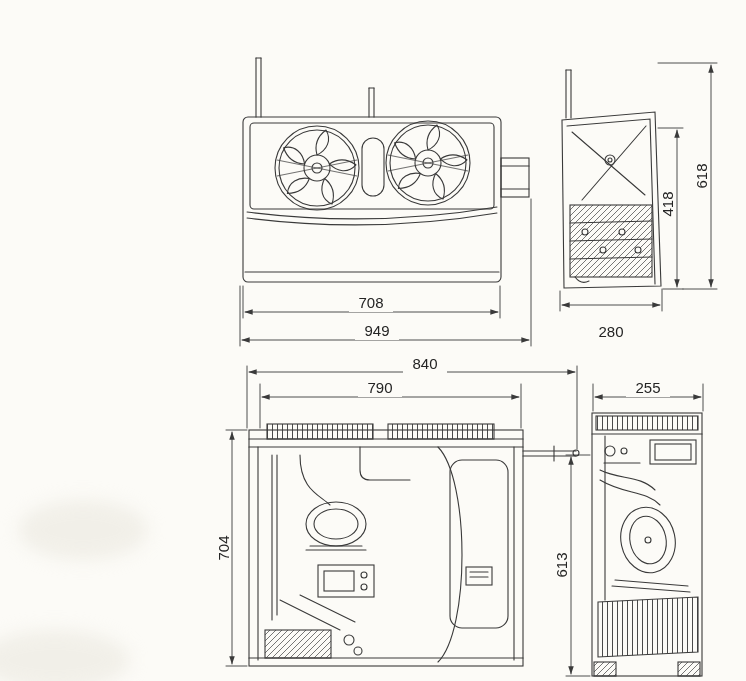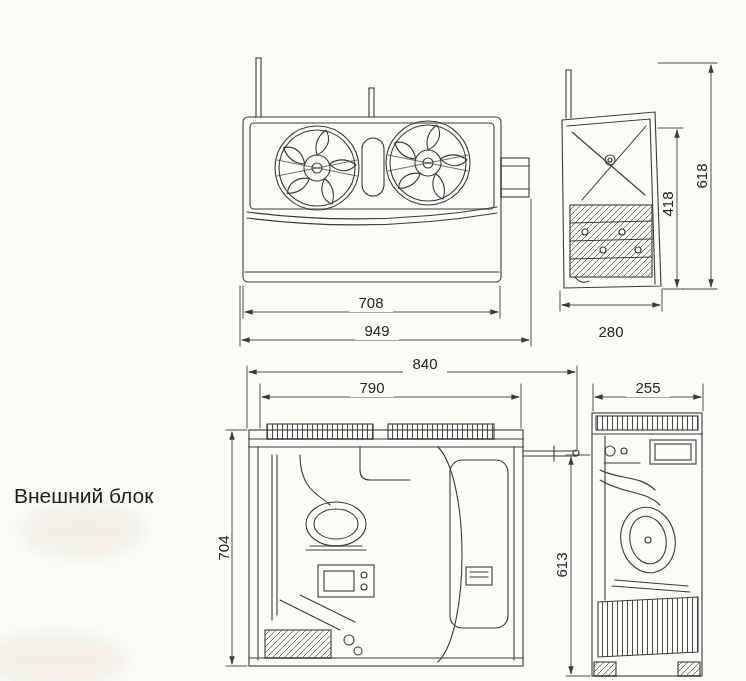--- a/index.html
+++ b/index.html
@@ -27,21 +27,20 @@
   .dims line { stroke:#3a3a3a; stroke-width:0.9; }
 </style>
 </head>
 <body>
 
 <div class="canvas">
 
   <div class="smudge" style="left:18px;top:500px;width:130px;height:60px;"></div>
   <div class="smudge" style="left:-20px;top:630px;width:150px;height:60px;"></div>
 
-  <div class="unit-label" style="left:14px;top:484px;">Внешний блок</div>
 
   <svg class="drawing" width="746" height="681" viewBox="0 0 746 681">
     <defs>
       <marker id="arr" viewBox="0 0 10 10" refX="9.5" refY="5" markerWidth="9" markerHeight="9" orient="auto-start-reverse">
         <path d="M0,1.6 L10,5 L0,8.4 Z" fill="#3a3a3a"></path>
       </marker>
       <pattern id="hatchV" width="5" height="8" patternUnits="userSpaceOnUse">
         <line x1="2.5" y1="0" x2="2.5" y2="8" stroke="#4a4a4a" stroke-width="1"></line>
       </pattern>
       <pattern id="hatchD" width="6" height="6" patternUnits="userSpaceOnUse">
@@ -226,18 +225,18 @@
     </g>
   </svg>
 
   <div class="dim h" style="left:349px;top:294px;">708</div>
   <div class="dim h" style="left:355px;top:322px;">949</div>
   <div class="dim h" style="left:589px;top:287px;margin-top:36px;">280</div>
   <div class="dim v" style="left:646px;top:195px;">418</div>
   <div class="dim v" style="left:680px;top:167px;">618</div>
 
   <div class="dim h" style="left:403px;top:355px;">840</div>
-  <div class="dim h" style="left:350px;top:379px;">790</div>
+  <div class="dim h" style="left:358px;top:379px;">790</div>
   <div class="dim h" style="left:626px;top:379px;">255</div>
   <div class="dim v" style="left:202px;top:539px;">704</div>
   <div class="dim v" style="left:540px;top:556px;">613</div>
 
 </div>
 
 </body></html>

